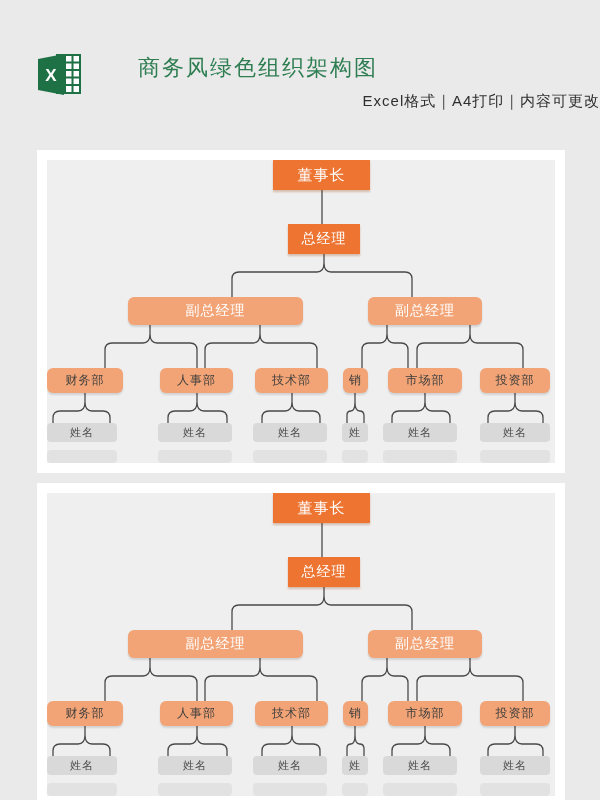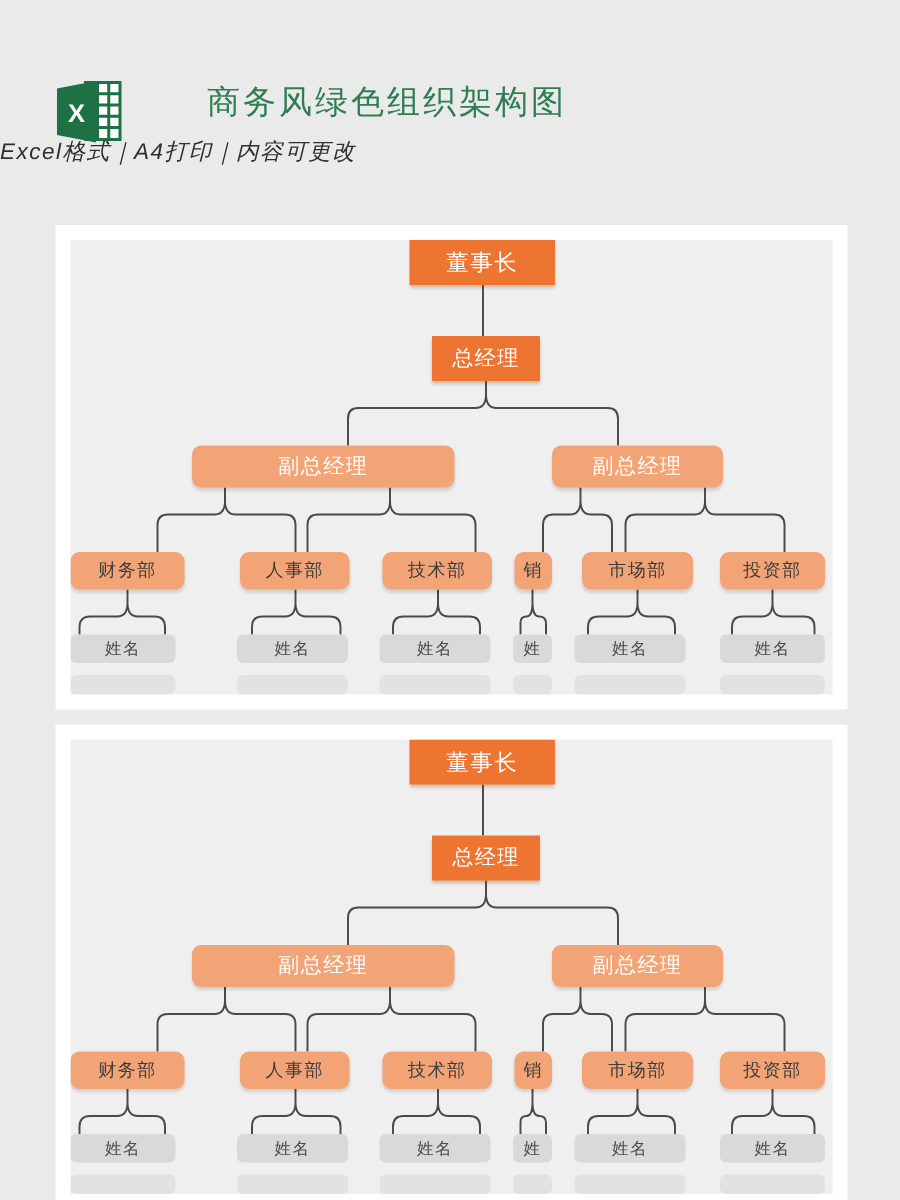--- a/index.html
+++ b/index.html
@@ -4,22 +4,22 @@
 <style>
   * { margin:0; padding:0; box-sizing:border-box; }
   html,body { width:600px; height:800px; }
   body { font-family:"Liberation Sans", sans-serif; background:#ebeaea; position:relative; overflow:hidden; }
   .page { position:absolute; inset:0; background:#ebeaea; }
 
   
   .excel-logo { position:absolute; left:38px; top:51px; width:44px; height:46px; }
   .hdr-title { position:absolute; top:53px; left:0; width:516px; text-align:center;
                font-size:22px; font-weight:normal; letter-spacing:2px; color:#2E7E52; }
-  .hdr-sub   { position:absolute; top:92px; left:0; width:600px; text-align:left;
-               font-size:15px; letter-spacing:1px; color:#2f2f2f;font-style:italic; }
+  .hdr-sub   { position:absolute; top:92px; left:0; width:600px; text-align:right;
+               font-size:15px; letter-spacing:1px; color:#2f2f2f; }
 
   
   .card { position:absolute; left:37px; width:528px; background:#ffffff; }
   #card1 { top:150px; height:323px; }
   #card2 { top:483px; height:317px; }
   .chart { position:absolute; left:10px; top:10px; width:508px; height:303px;
            background:#f0efef; overflow:hidden; }
 
   
   .node { position:absolute; display:flex; align-items:center; justify-content:center;

